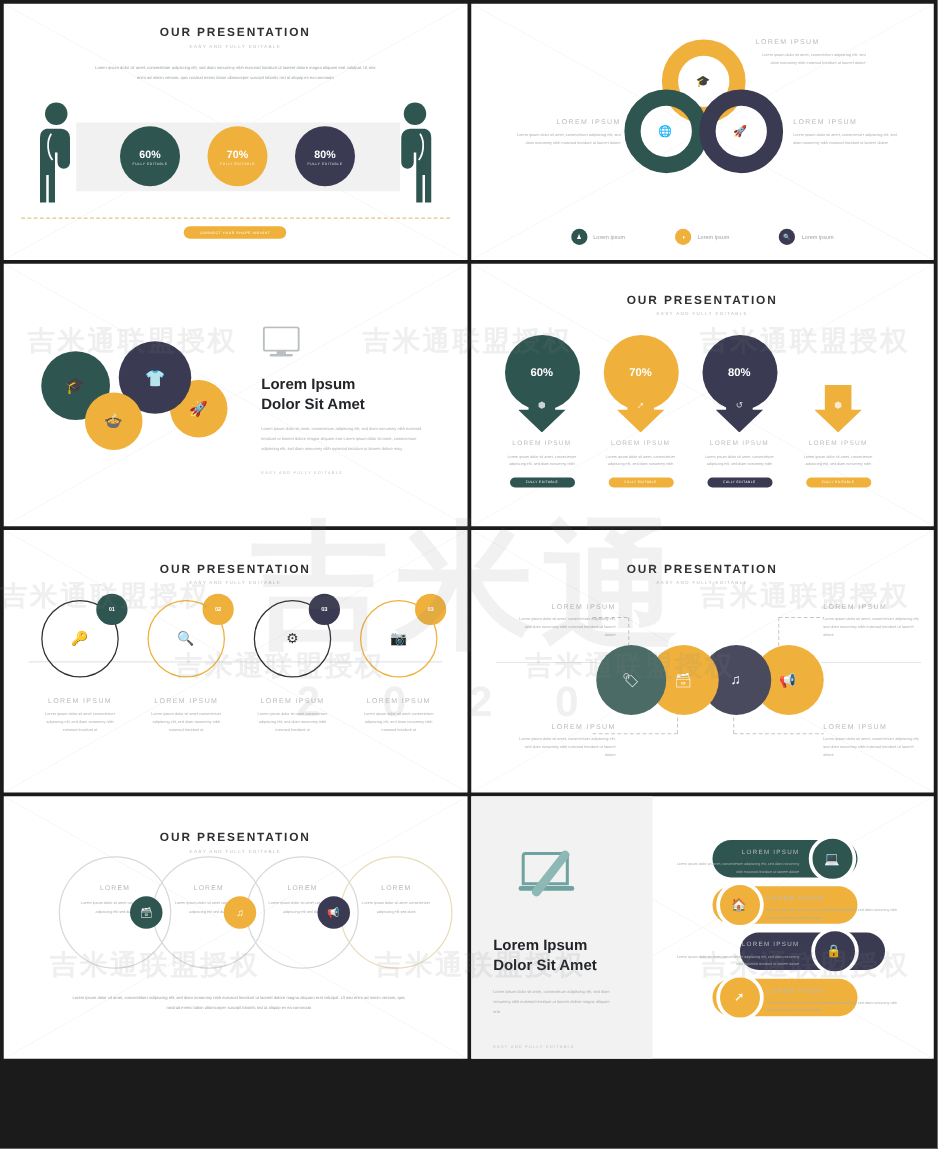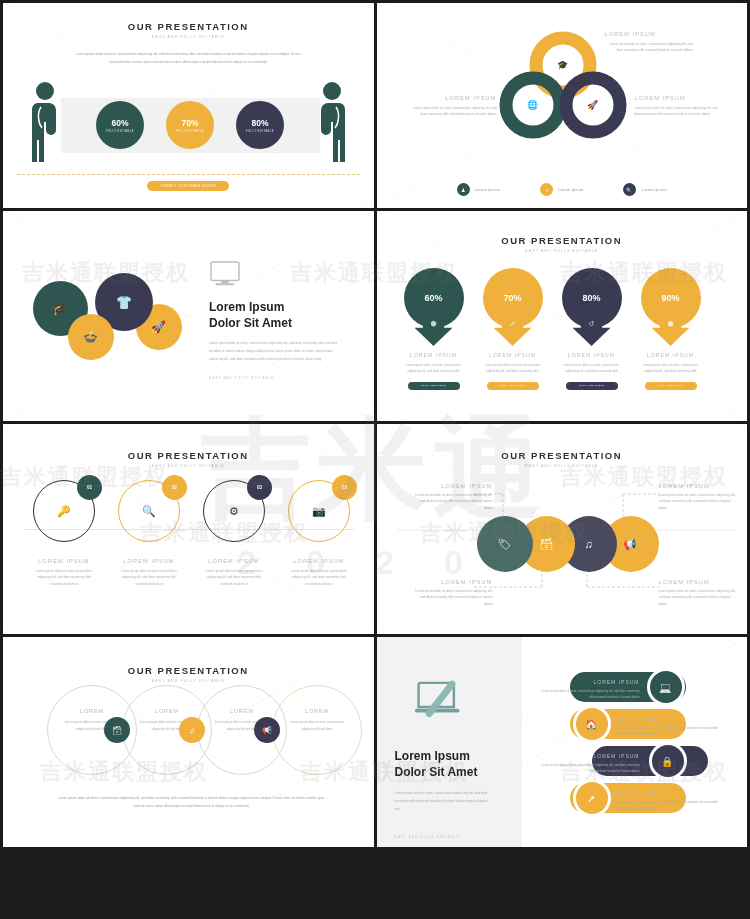--- a/index.html
+++ b/index.html
@@ -296,21 +296,20 @@
             <div class="pin-tail" style="background:#3A3A52"></div>
             <span class="pin-ico">↺</span>
           </div>
           <div class="pin-lbl">LOREM IPSUM</div>
           <div class="pin-bd">Lorem ipsum dolor sit amet, consectetuer adipiscing elit, sed diam nonummy nibh</div>
           <div class="pin-btn" style="background:#3A3A52">FULLY EDITABLE</div>
         </div>
 
         <div class="pin-wrap" style="left:255px">
           <div class="pin">
-            <div class="pin-head" style="background:#EFB13C">90%</div>
             <div class="pin-tail" style="background:#EFB13C"></div>
             <span class="pin-ico">⬢</span>
           </div>
           <div class="pin-lbl">LOREM IPSUM</div>
           <div class="pin-bd">Lorem ipsum dolor sit amet, consectetuer adipiscing elit, sed diam nonummy nibh</div>
           <div class="pin-btn" style="background:#EFB13C">FULLY EDITABLE</div>
         </div>
       </div>
     </div>
 

